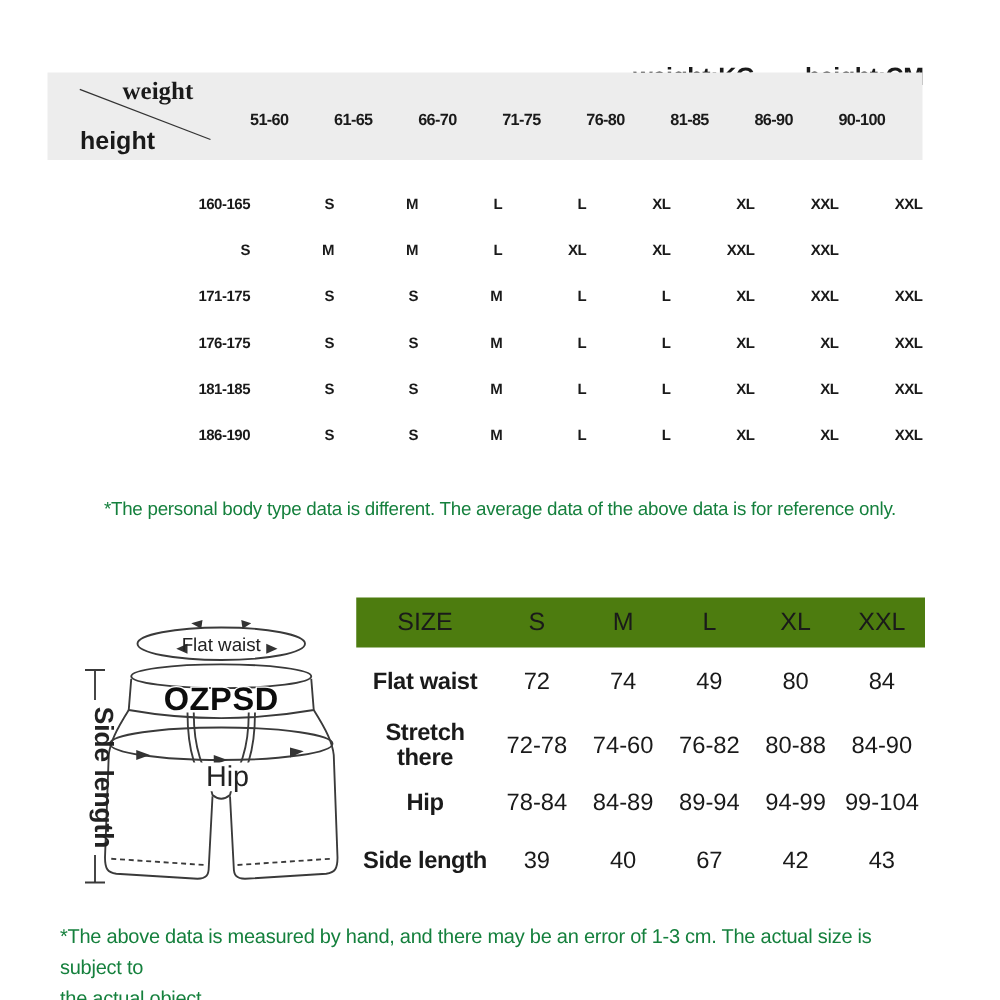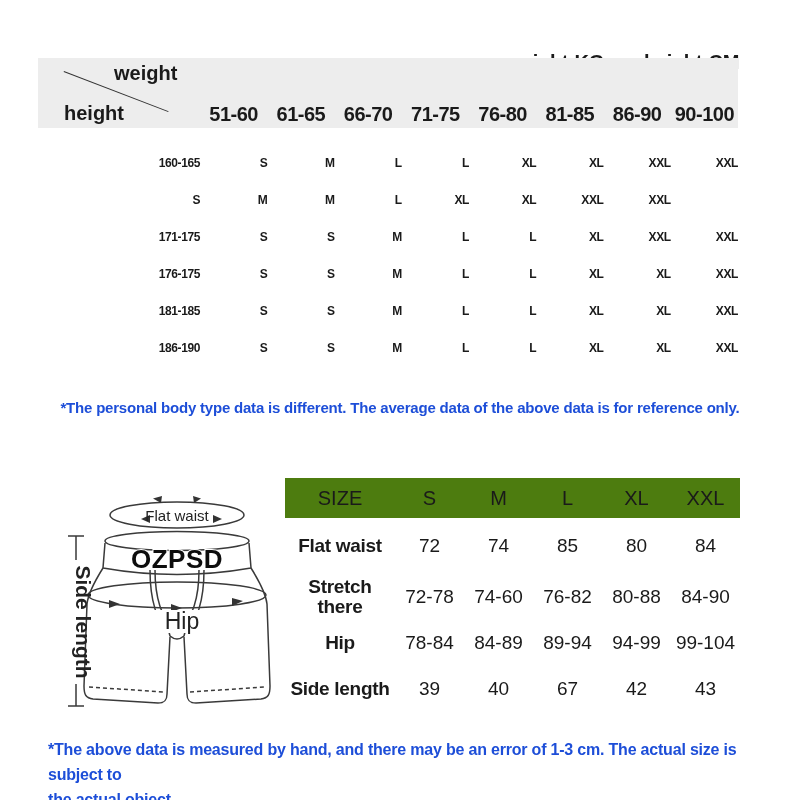--- a/index.html
+++ b/index.html
@@ -9,33 +9,33 @@
   }
 
   
   .units { position:absolute; top:26px; right:61px; display:flex; gap:40px;
            font-size:20px; font-weight:bold; letter-spacing:-0.3px;margin-top:25px; }
 
   
   .main-table { position:absolute; left:38px; top:58px; width:700px; }
   .mt-header { display:grid; grid-template-columns:162px repeat(8,1fr);
                height:70px; background:#ededed; }
-  .mt-col { align-self:start; margin-top:45px; text-align:center;
-            font-size:20px; font-weight:bold; letter-spacing:-0.5px; }
+  .mt-col { align-self:start; margin-top:30px; text-align:left;
+            font-size:13px; font-weight:bold; letter-spacing:-0.5px; }
   .corner-cell { position:relative; height:70px; }
   .diag-line { position:absolute; left:26px; top:13px; width:112px;
                border-top:1.6px solid #333; transform-origin:0 0; transform:rotate(21deg); }
-  .corner-weight { position:absolute; top:4px; left:76px; font-size:20px; font-weight:bold; }
+  .corner-weight { position:absolute; top:4px; left:60px; font-size:20px; font-weight:bold;font-family:Liberation Serif, serif; }
   .corner-height { position:absolute; bottom:3px; left:26px; font-size:20px; font-weight:bold;margin-top:36px; }
   .mt-body { padding-top:16px; }
   .mt-row { display:grid; grid-template-columns:162px repeat(8,1fr); height:37px;
             align-items:center; text-align:right; font-size:12px; font-weight:bold;
             letter-spacing:-0.4px; }
 
-  .note { font-weight:bold; letter-spacing:-0.2px; color:#1d4ed8; }
+  .note { font-weight:normal; letter-spacing:-0.2px; color:#15803d; }
   .note1 { position:absolute; left:0; top:399px; width:800px; text-align:center; font-size:15px; }
   .note2 { position:absolute; left:48px; top:737px; width:700px; font-size:16px; line-height:25px; }
 
   
   .measure-table { position:absolute; left:285px; top:478px; width:455px; }
   .ms-header { display:grid; grid-template-columns:110px repeat(5,1fr); height:40px;
                background:#4d7c0f; align-items:center; text-align:center; font-size:20px; }
   .ms-row { display:grid; grid-template-columns:110px repeat(5,1fr);
             align-items:center; text-align:center; font-size:19px; }
   .ms-row .lbl { font-weight:bold; letter-spacing:-0.3px; line-height:20px; }
@@ -180,21 +180,21 @@
       <div>S</div>
       <div>M</div>
       <div>L</div>
       <div>XL</div>
       <div>XXL</div>
     </div>
     <div class="ms-row r1">
       <div class="lbl">Flat waist</div>
       <div>72</div>
       <div>74</div>
-      <div>85</div>
+      <div>49</div>
       <div>80</div>
       <div>84</div>
     </div>
     <div class="ms-row r2">
       <div class="lbl"><span>Stretch</span><br><span>there</span></div>
       <div>72-78</div>
       <div>74-60</div>
       <div>76-82</div>
       <div>80-88</div>
       <div>84-90</div>

